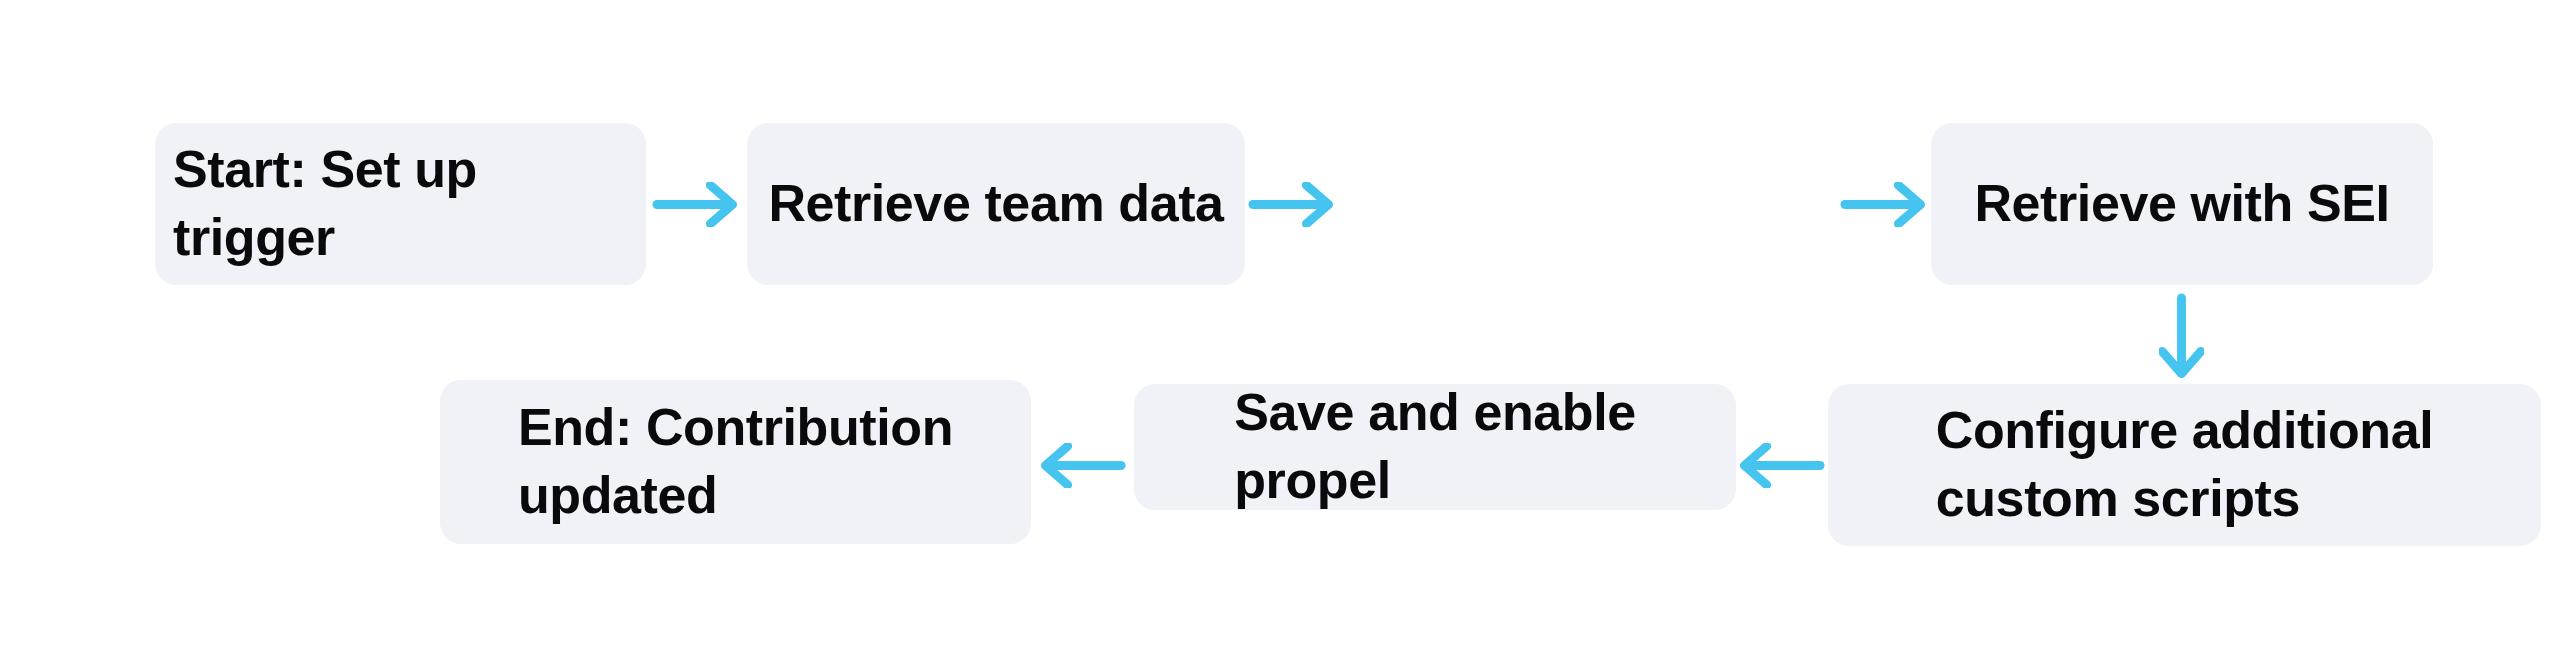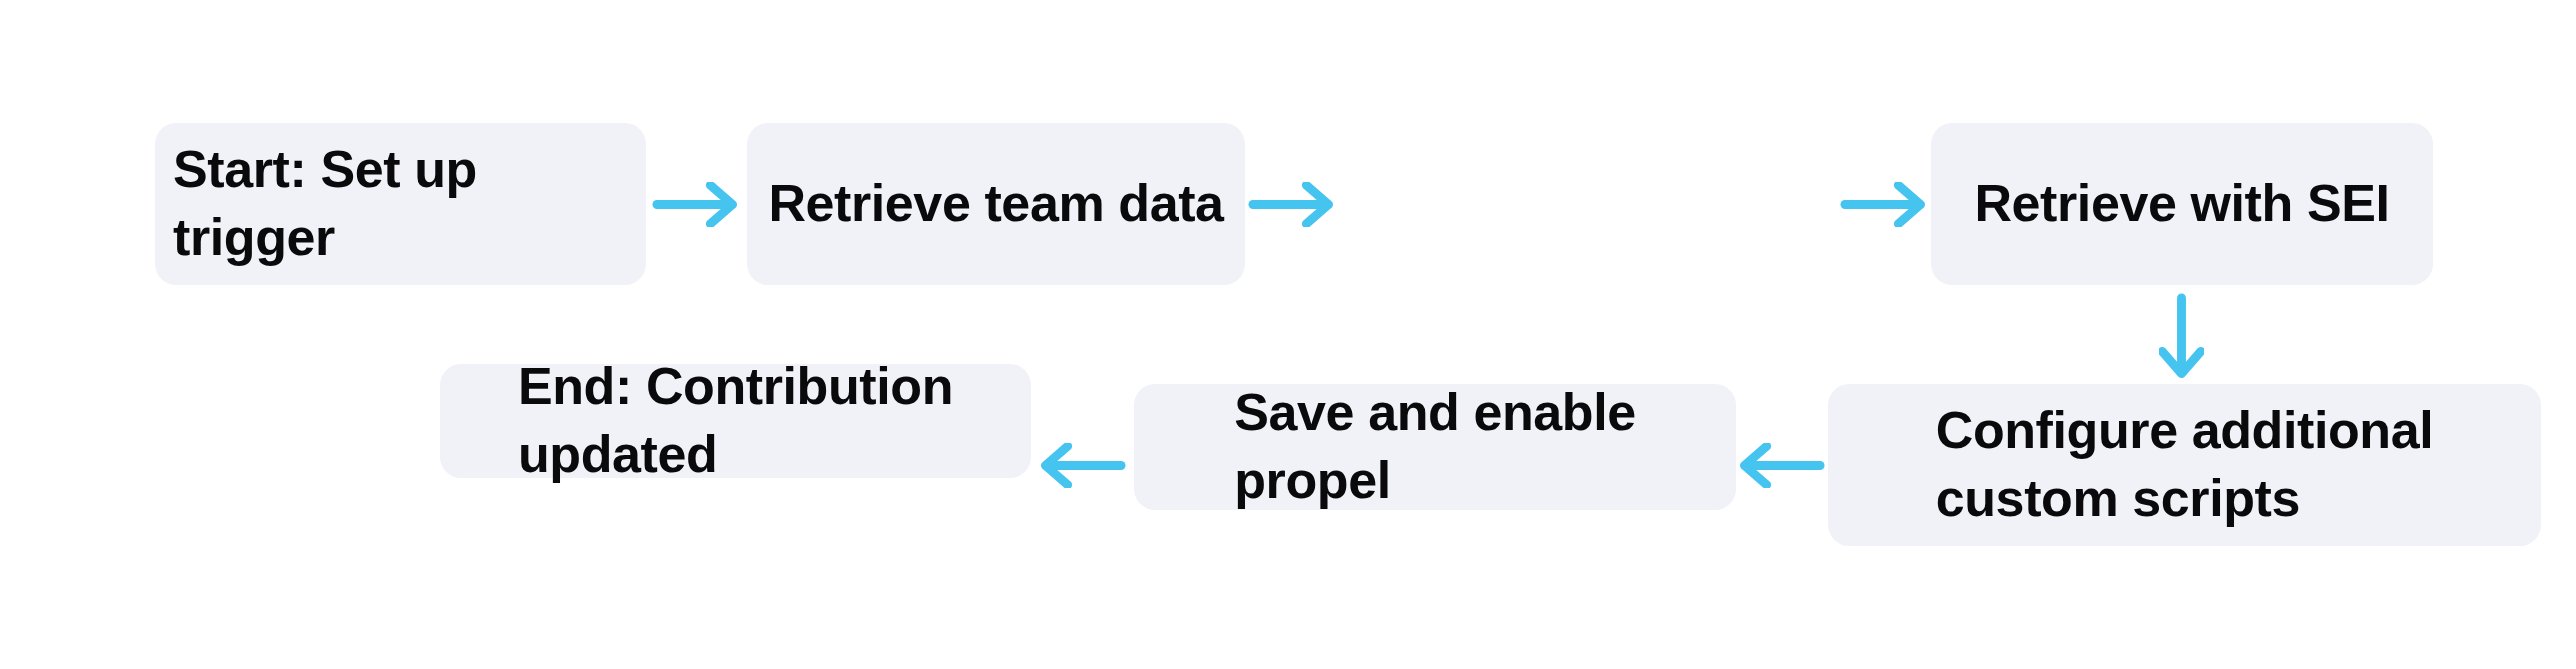--- a/index.html
+++ b/index.html
@@ -66,21 +66,21 @@
   <div class="node" style="left:1828px; top:384px; width:713px; height:162px;">
     <span class="label">Configure additional
 custom scripts</span>
   </div>
 
   <div class="node" style="left:1134px; top:384px; width:602px; height:126px;">
     <span class="label">Save and enable
 propel</span>
   </div>
 
-  <div class="node" style="left:440px; top:364px; width:591px; height:114px;">
+  <div class="node" style="left:440px; top:380px; width:591px; height:164px;">
     <span class="label">End: Contribution
 updated</span>
   </div>
 
   <svg class="arrow" style="left:651px; top:182px;" width="89" height="45" viewBox="0 0 120 60">
     <path d="M8 30 H104"></path>
     <path d="M80 4 L110 30 L80 56"></path>
   </svg>
 
   <svg class="arrow" style="left:1247px; top:182px;" width="89" height="45" viewBox="0 0 120 60">

